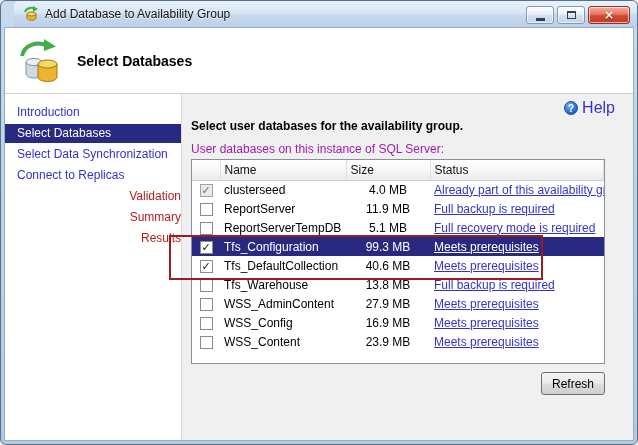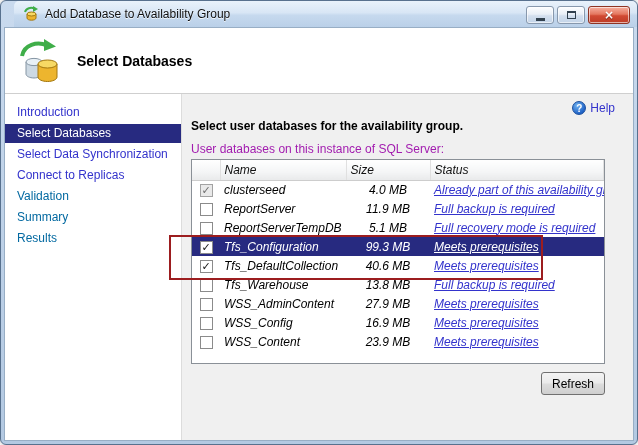--- a/index.html
+++ b/index.html
@@ -47,38 +47,38 @@
     height:66px; background:#fff; border-bottom:1px solid #cfcfcf;
     display:flex; align-items:center; gap:13px; padding-left:13px; flex:0 0 auto;
   }
   .header-title { font-size:14px; font-weight:bold; color:#000; }
 
   .content { flex:1 1 auto; display:flex; min-height:0; }
 
   
   .sidebar { width:176px; background:#fff; padding-top:9px; flex:0 0 auto; }
   .nav-item { font-size:12px; line-height:19px; padding-left:12px; margin-bottom:2px; color:var(--link); cursor:pointer; white-space:nowrap; }
-  .nav-item.disabled { color:#0369a1; cursor:default; }
+  .nav-item.disabled { color:#b91c1c; cursor:default;text-align:right; }
   .nav-item.selected { background:var(--selection); color:#fff; cursor:default; }
 
   
   .main { flex:1 1 auto; background:#f0f0f0; border-left:1px solid #dcdcdc; padding:6px 0 0 9px; }
   .help-row { display:flex; justify-content:flex-end; align-items:center; gap:4px; height:16px; padding-right:18px; }
   .help-icon {
     width:14px; height:14px; border-radius:50%;
     background:radial-gradient(circle at 35% 30%, #6fb2f0, #1d5fc4 75%);
     color:#fff; font-size:10px; font-weight:bold; line-height:14px; text-align:center;
     border:1px solid #1a4f9e;
   }
-  .help-link { color:var(--link); font-size:12px; text-decoration:none; cursor:pointer; }
+  .help-link { color:var(--link); font-size:16px; text-decoration:none; cursor:pointer; }
   .heading { margin-top:3px; font-size:12px; font-weight:bold; color:#000; }
   .subheading { margin-top:9px; font-size:12px; color:#a21caf; }
 
   .table-wrap { width:414px; height:205px; margin-top:3px; border:1px solid #8a9097; background:#fff; overflow:hidden; }
-  table.db-table { width:100%; border-collapse:collapse; table-layout:fixed; font-size:12px;font-style:italic; }
+  table.db-table { width:100%; border-collapse:collapse; table-layout:fixed; font-size:12px; }
   .db-table th {
     height:20px; font-weight:normal; text-align:left; padding:0 4px; color:#111;
     background:linear-gradient(#ffffff,#f4f5f6 60%,#e9eaeb);
     border-right:1px solid #e0e0e0; border-bottom:1px solid #cdcdcd;
   }
   .db-table th.col-cb { border-right-color:#e0e0e0; }
   .col-cb { width:28px; text-align:center; }
   .col-name { width:126px; }
   .col-size { width:84px;text-align:center; }
   .db-table td { height:19px; padding:0 4px; white-space:nowrap; overflow:hidden; color:#000; }

